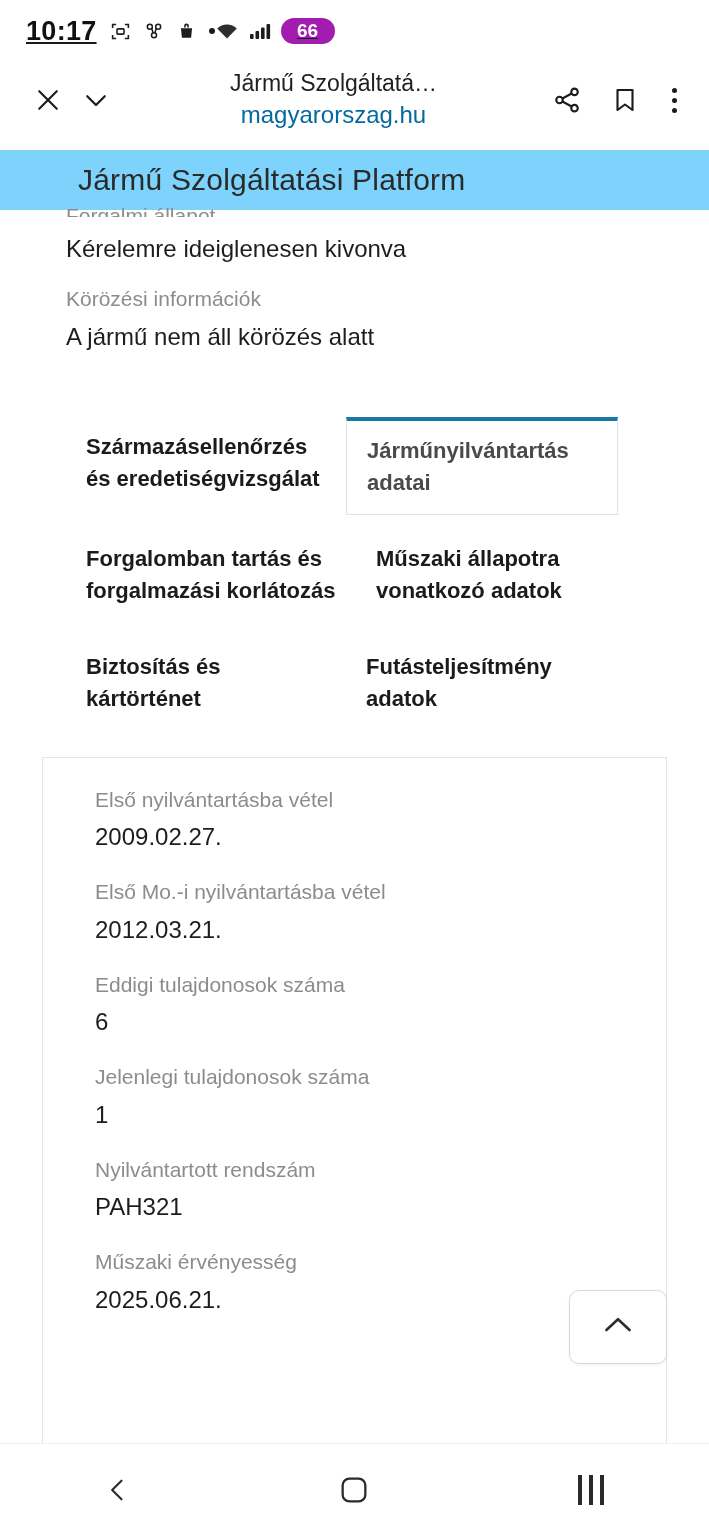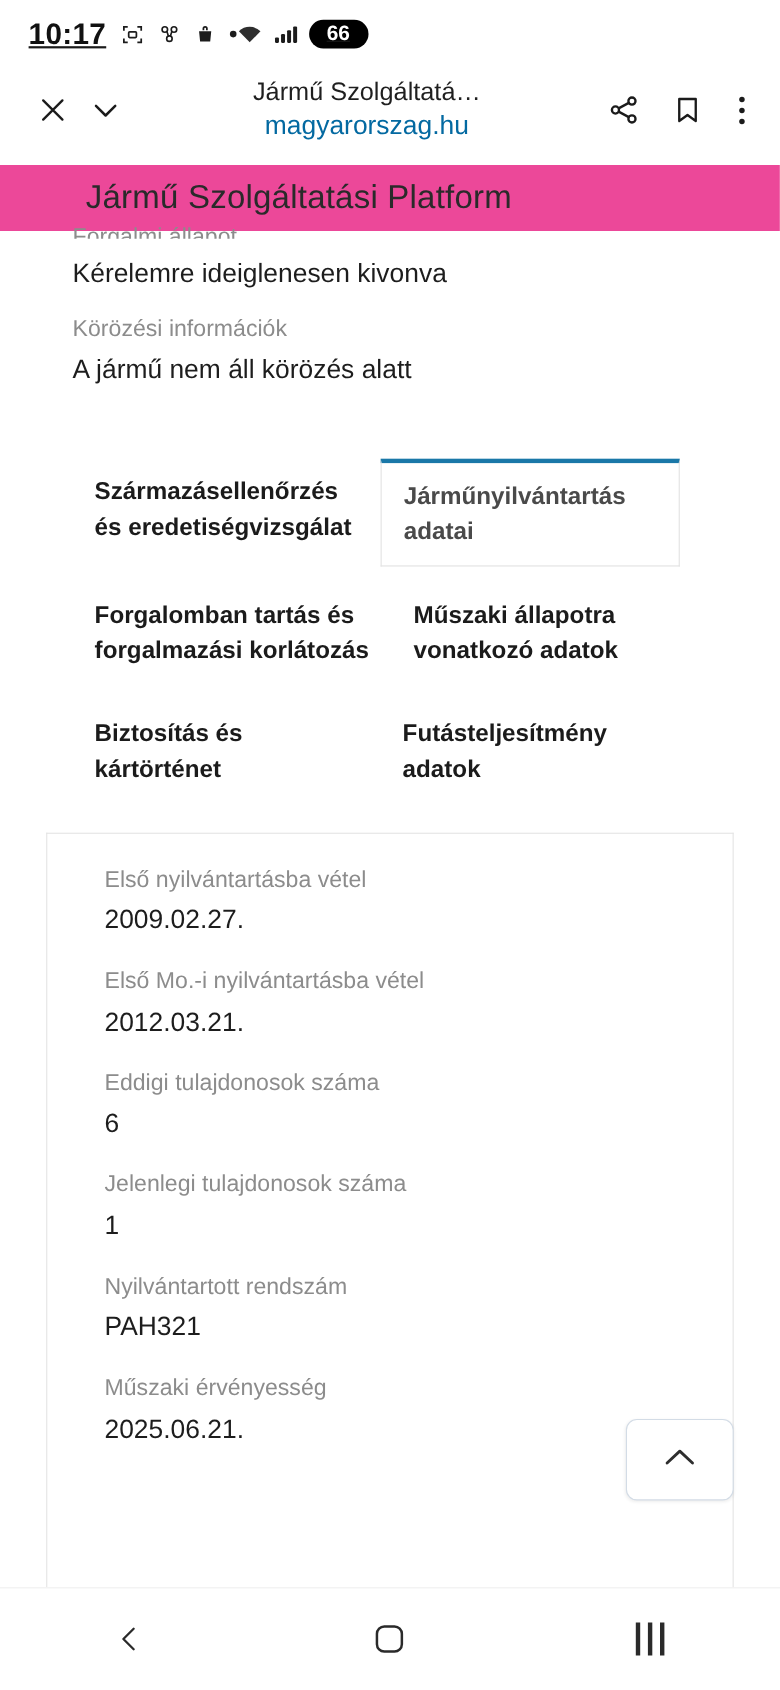--- a/index.html
+++ b/index.html
@@ -49,21 +49,21 @@
     border-radius: 50%;
     background: #1c1c1c;
     display: inline-block;
   }
   .status-right {
     display: flex;
     align-items: center;
     gap: 9px;
   }
   .battery-pill {
-    background: #000000;
+    background: #a21caf;
     color: #fff;
     border-radius: 13px;
     font-size: 19px;
     font-weight: 600;
     padding: 3px 10px 4px 10px;
     line-height: 1;
     min-width: 34px;
     text-align: center;
   }
 
@@ -123,21 +123,21 @@
   .kebab span {
     width: 5px;
     height: 5px;
     border-radius: 50%;
     background: #1b1b1b;
     display: block;
   }
 
   
   .site-header {
-    background: #ec4899;
+    background: #7dd3fc;
     height: 60px;
     display: flex;
     align-items: center;
     padding-left: 78px;
     box-sizing: border-box;
   }
   .site-header-title {
     font-size: 30px;
     color: #2a2a2a;
     letter-spacing: 0.2px;

